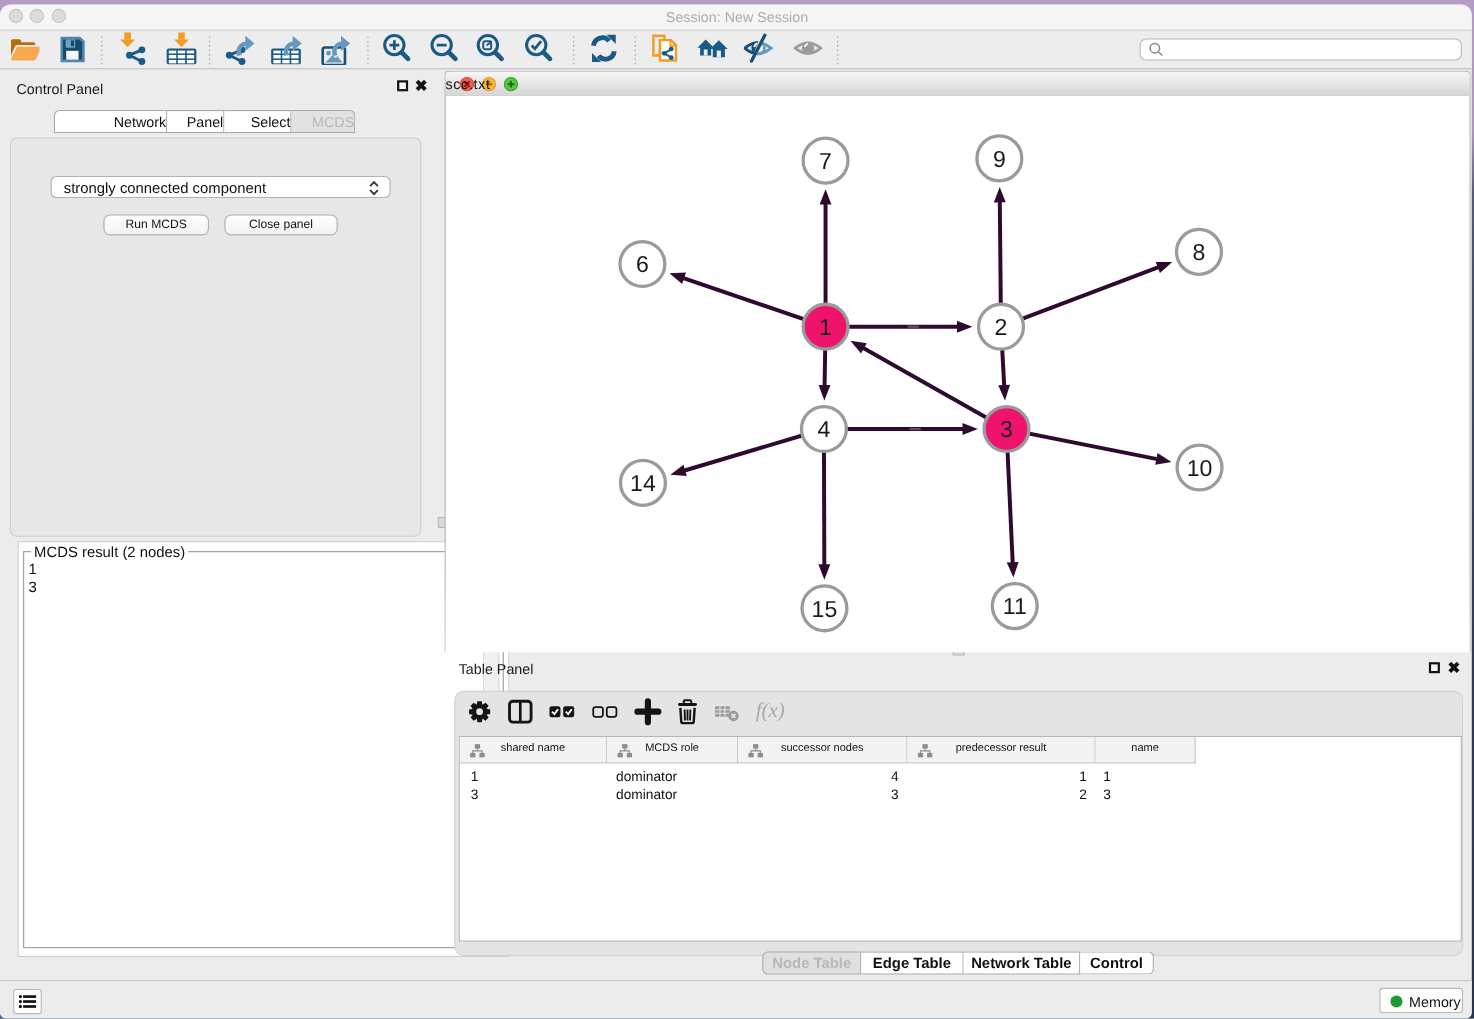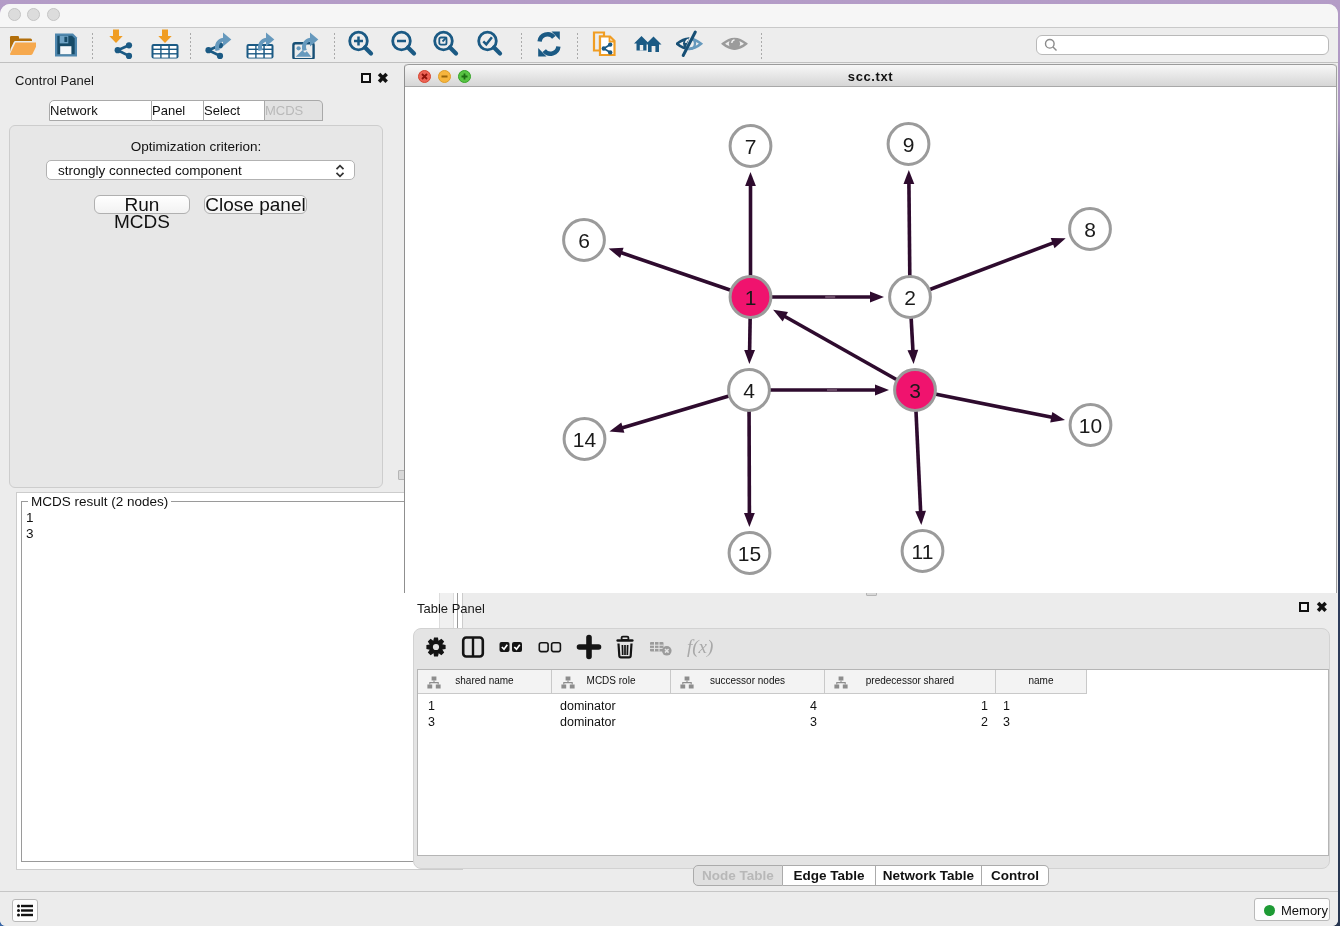--- a/index.html
+++ b/index.html
@@ -21,38 +21,38 @@
   #toolbar{position:absolute;left:0;top:24px;width:100%;height:34px;background:#ededed;border-bottom:1px solid #c0c0c0;}
   .sep{position:absolute;top:5px;height:26px;width:1px;
     background-image:linear-gradient(#aaa 40%, rgba(255,255,255,0) 0%);
     background-size:1px 4px;background-repeat:repeat-y;}
   #searchbox{position:absolute;left:1036px;top:6.5px;width:291px;height:18px;background:#fff;border:1px solid #b9b9b9;border-radius:6px;}
   
   #cp-title{position:absolute;left:15px;top:69px;font-size:13px;color:#1a1a1a;}
   .float-ic{position:absolute;width:10px;height:10px;border:2px solid #111;box-sizing:border-box;background:#f5f5f5;}
   .xmark{position:absolute;font-size:14px;font-weight:bold;color:#111;line-height:12px;}
   .tab{position:absolute;top:96px;height:21px;box-sizing:border-box;background:#fff;border:1px solid #a9a9a9;
-       font-size:13px;color:#111;text-align:left;line-height:20px;}
+       font-size:13px;color:#111;text-align:right;line-height:20px;}
   #tabcontent{position:absolute;left:9px;top:121px;width:374px;height:363px;background:#e7e7e7;
       border:1px solid #cdcdcd;border-radius:6px;box-sizing:border-box;}
   #optlabel{position:absolute;left:0;top:13px;width:100%;text-align:center;font-size:13.5px;color:#111;}
   #dropdown{position:absolute;left:36px;top:34px;width:309px;height:20px;background:#fff;border:1px solid #b2b2b2;border-radius:5px;
       font-size:13.5px;color:#111;line-height:19px;padding-left:11px;box-sizing:border-box;}
   .btn{position:absolute;top:69px;height:19px;background:linear-gradient(#ffffff,#f2f2f2);border:1px solid #b0b0b0;border-radius:6px;
-      font-size:19px;color:#111;text-align:center;line-height:17px;box-sizing:border-box;}
+      font-size:11px;color:#111;text-align:center;line-height:17px;box-sizing:border-box;}
   #mcdsbox{position:absolute;left:16px;top:488px;width:447px;height:378px;background:#fff;border:1px solid #cccccc;box-sizing:border-box;}
   #fieldset{position:absolute;left:4px;top:8px;right:4px;bottom:7px;border:1px solid #9a9a9a;}
   #legend{position:absolute;left:6px;top:-8px;background:#fff;padding:0 3px;font-size:13.5px;color:#111;}
   
   #netwin{position:absolute;left:404px;top:60px;width:933px;height:529px;background:#fff;
       border-left:1px solid #8f8f8f;border-right:1px solid #a0a0a0;box-sizing:border-box;border-radius:4px 4px 0 0;}
   #nettitle{position:absolute;left:0;top:0;width:100%;height:23px;border-radius:4px 4px 0 0;
       background:linear-gradient(#f7f7f7,#d6d6d6);border-bottom:1px solid #a8a8a8;box-sizing:border-box;border-top:1px solid #9a9a9a;}
   .mac{position:absolute;top:4.5px;width:13px;height:13px;border-radius:50%;box-sizing:border-box;}
-  #nettitletext{position:absolute;top:4px;width:100%;text-align:center;font-size:13px;font-weight:bold;color:#111;letter-spacing:0.6px;}
+  #nettitletext{position:absolute;top:4px;width:100%;text-align:left;font-size:13px;font-weight:normal;color:#111;letter-spacing:0.6px;}
   
   #tp-title{position:absolute;left:417px;top:597px;font-size:13px;color:#1a1a1a;}
   #tp-box{position:absolute;left:413px;top:624px;width:917px;height:241px;background:#e4e4e4;border:1px solid #d2d2d2;border-radius:8px;box-sizing:border-box;}
   #tbl{position:absolute;left:417px;top:665px;width:912px;height:187px;background:#fff;border:1px solid #b5b5b5;box-sizing:border-box;}
   .hcell{position:absolute;top:0;height:24px;background:#f3f3f3;border-right:1px solid #c9c9c9;border-bottom:1px solid #c9c9c9;box-sizing:border-box;}
   .hlabel{position:absolute;top:5px;width:100%;text-align:center;font-size:10px;color:#111;}
   .cell{position:absolute;font-size:12.5px;color:#111;height:16px;line-height:16px;}
   .btab{position:absolute;top:861px;height:21px;box-sizing:border-box;background:#fff;border:1px solid #ababab;
       font-size:13.5px;font-weight:bold;color:#111;text-align:center;line-height:19px;}
   
@@ -62,20 +62,21 @@
 </style>
 </head>
 <body>
 <div class="abs" style="left:0;top:918px;width:6px;height:8px;background:#3a67a6;"></div>
 <div id="appwin">
 
   <div id="titlebar">
     <div class="tb-circ" style="left:8px;"></div>
     <div class="tb-circ" style="left:27px;"></div>
     <div class="tb-circ" style="left:47px;"></div>
+    <div id="titletext">Session: New Session</div>
   </div>
 
   <div id="toolbar">
     <div id="toolbar-icons">
     <svg class="abs" style="left:6px;top:1px;" width="30" height="30" viewBox="0 0 30 30">
 <path d="M5 26 Q3.5 26 4.2 24.5 L9.5 13.5 L30.5 13.5 Q32 13.5 31.3 15 L26.5 25 Q26 26 24.5 26 Z" fill="#f6a94e"></path>
 <path d="M4 23 L4 8.5 Q4 7 5.5 7 L11.5 7 Q13 7 13 8.5 L13 9.5 L24.5 9.5 Q26 9.5 26 11 L26 12 L9.5 12 Q8.3 12 7.8 13 L4.6 19.8 Z" fill="#b26f0b"></path>
 <path d="M13 9.5 L13 8.5 Q13 7 11.5 7 L5.5 7 Q4 7 4 8.5 L4 12 L13 12 Z" fill="#b26f0b"></path>
 </svg>
     <svg class="abs" style="left:50px;top:1px;" width="30" height="30" viewBox="0 0 30 30">
@@ -234,21 +235,20 @@
   <div id="cp-title">Control Panel</div>
   <div class="float-ic" style="left:361px;top:69px;"></div>
   <div class="xmark" style="left:377px;top:68px;">✖</div>
 
   <div class="tab" style="left:49px;width:103px;border-radius:5px 0 0 0;">Network</div>
   <div class="tab" style="left:152px;width:52px;border-left:none;">Panel</div>
   <div class="tab" style="left:204px;width:61px;border-left:none;">Select</div>
   <div class="tab" style="left:265px;width:58px;border-left:none;border-radius:0 5px 0 0;background:#e2e2e2;color:#b9b9b9;">MCDS</div>
 
   <div id="tabcontent">
-    <div id="optlabel">Optimization criterion:</div>
     <div id="dropdown">strongly connected component
       <svg class="abs" style="right:9px;top:3px;" width="10" height="14" viewBox="0 0 10 14">
         <path d="M1.5 5.2 L5 1.6 L8.5 5.2 M1.5 8.8 L5 12.4 L8.5 8.8" fill="none" stroke="#333" stroke-width="1.7"></path>
       </svg>
     </div>
     <div class="btn" style="left:84px;width:96px;">Run MCDS</div>
     <div class="btn" style="left:194px;width:103px;">Close panel</div>
   </div>
 
   <div id="mcdsbox">
@@ -403,21 +403,21 @@
 </svg>
         <div class="hlabel">successor nodes</div>
       </div>
     <div class="hcell" style="left:407px;width:171px;">
         <svg class="abs" style="left:9px;top:6px;" width="14" height="13" viewBox="0 0 14 13">
 <rect x="4.6" y="0.5" width="4.8" height="4" fill="#8d8d8d"></rect>
 <rect x="0.4" y="8.5" width="4.8" height="4" fill="#8d8d8d"></rect>
 <rect x="8.8" y="8.5" width="4.8" height="4" fill="#8d8d8d"></rect>
 <path d="M7 4.5 V6.6 M2.8 8.5 V6.6 H11.2 V8.5" stroke="#8d8d8d" stroke-width="1.1" fill="none"></path>
 </svg>
-        <div class="hlabel">predecessor shared</div>
+        <div class="hlabel">predecessor result</div>
       </div>
     <div class="hcell" style="left:578px;width:91px;">
         <div class="hlabel">name</div>
       </div>
     <div class="cell" style="left:10px;top:28px;">1</div>
     <div class="cell" style="left:142px;top:28px;">dominator</div>
     <div class="cell" style="left:253px;top:28px;width:146px;text-align:right;">4</div>
     <div class="cell" style="left:407px;top:28px;width:163px;text-align:right;">1</div>
     <div class="cell" style="left:585px;top:28px;">1</div>
     <div class="cell" style="left:10px;top:44px;">3</div>

